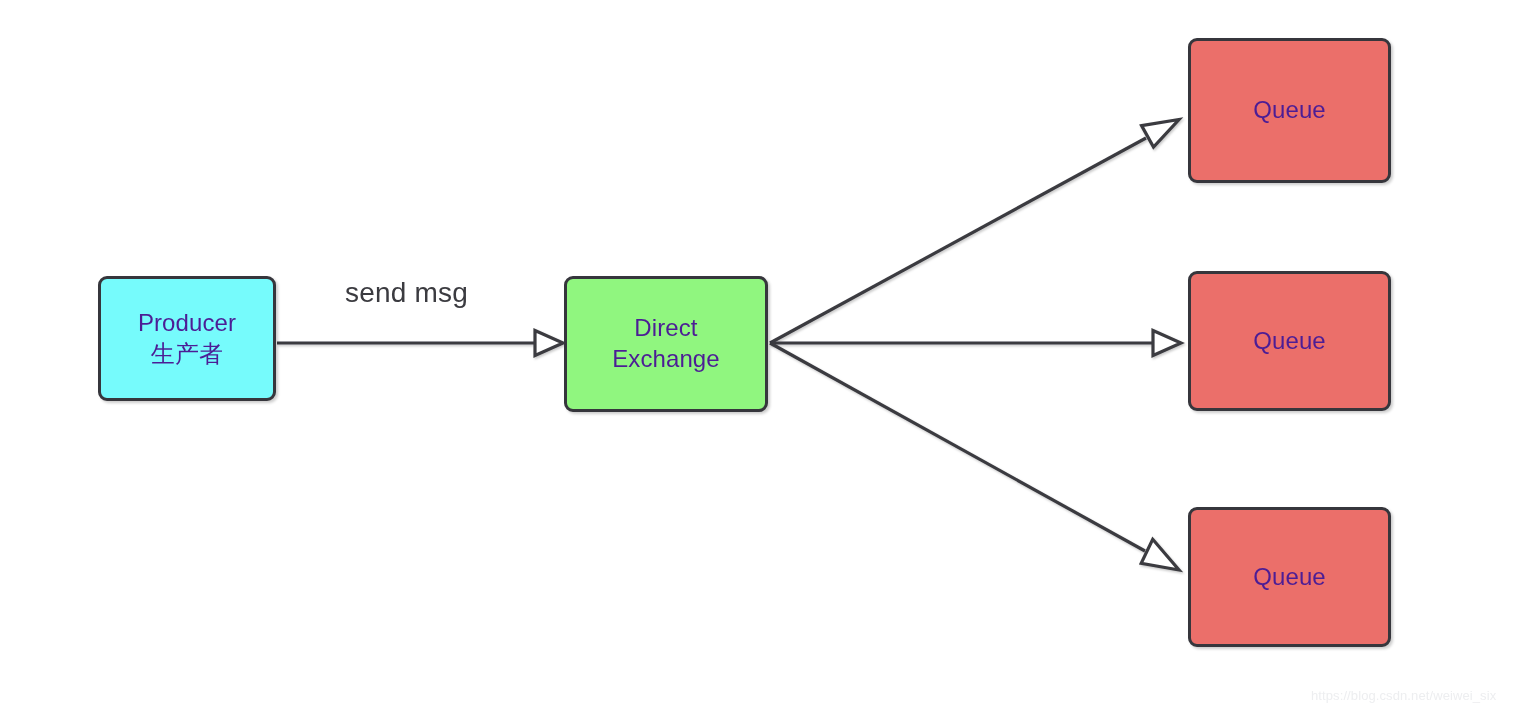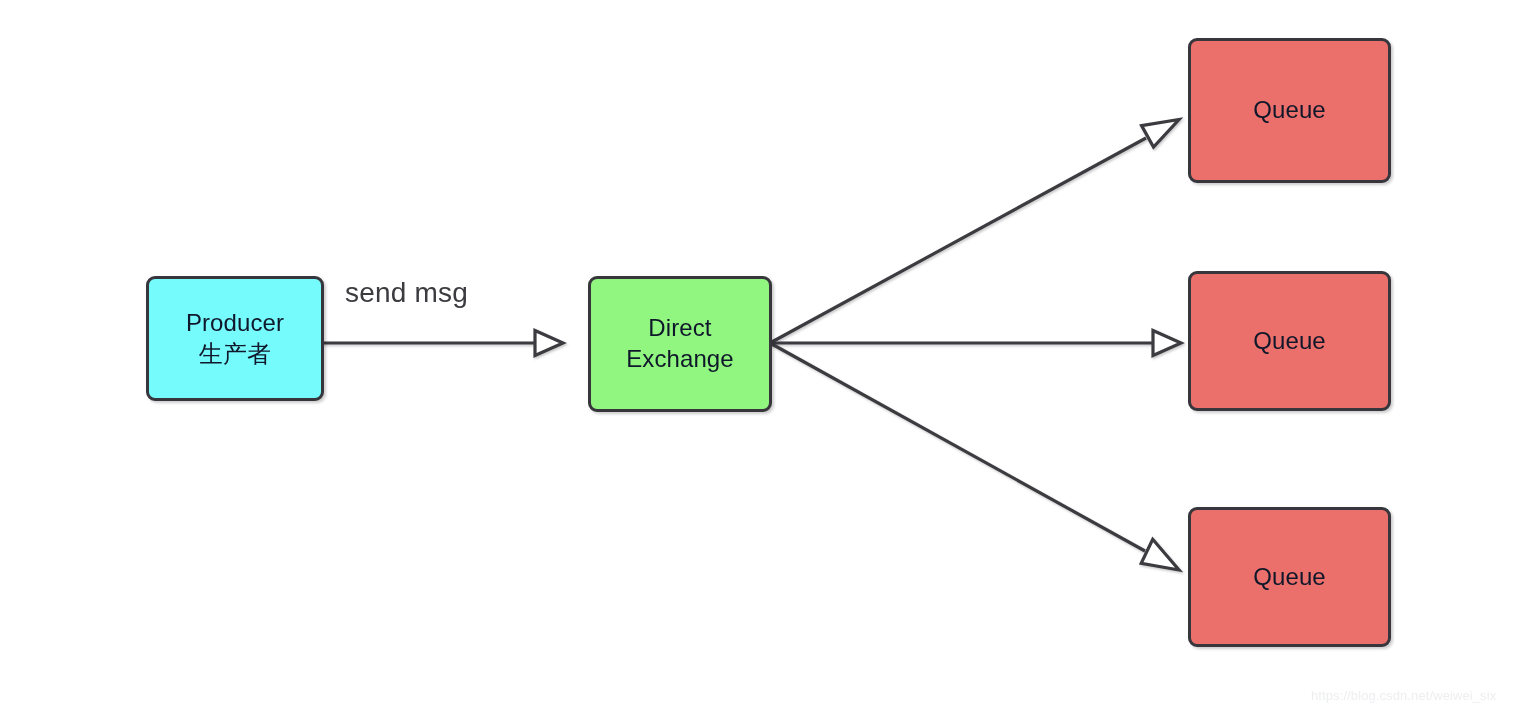--- a/index.html
+++ b/index.html
@@ -26,37 +26,36 @@
   }
   .node {
     position: absolute;
     box-sizing: border-box;
     border: 3px solid #36363c;
     border-radius: 9px;
     display: flex;
     align-items: center;
     justify-content: center;
     text-align: center;
-    color: #0f172a;
+    color: #4c1d95;
     font-size: 24px;
     line-height: 1.28;
     letter-spacing: 0.1px;
     box-shadow: 2px 2px 3px rgba(0,0,0,0.20);
   }
   .node-label {
     white-space: pre-line;
     display: block;
   }
   #node-producer {
     left: 98px;  top: 276px;  width: 178px; height: 125px;
     background: #76fbfc;
-    margin-left: 48px;
   }
   #node-exchange {
-    left: 588px; top: 276px; width: 184px; height: 136px;
+    left: 564px; top: 276px; width: 204px; height: 136px;
     background: #90f67f;
   }
   #node-queue-1 {
     left: 1188px; top: 38px;  width: 203px; height: 145px;
     background: #eb6f6a;
   }
   #node-queue-2 {
     left: 1188px; top: 271px; width: 203px; height: 140px;
     background: #eb6f6a;
   }

